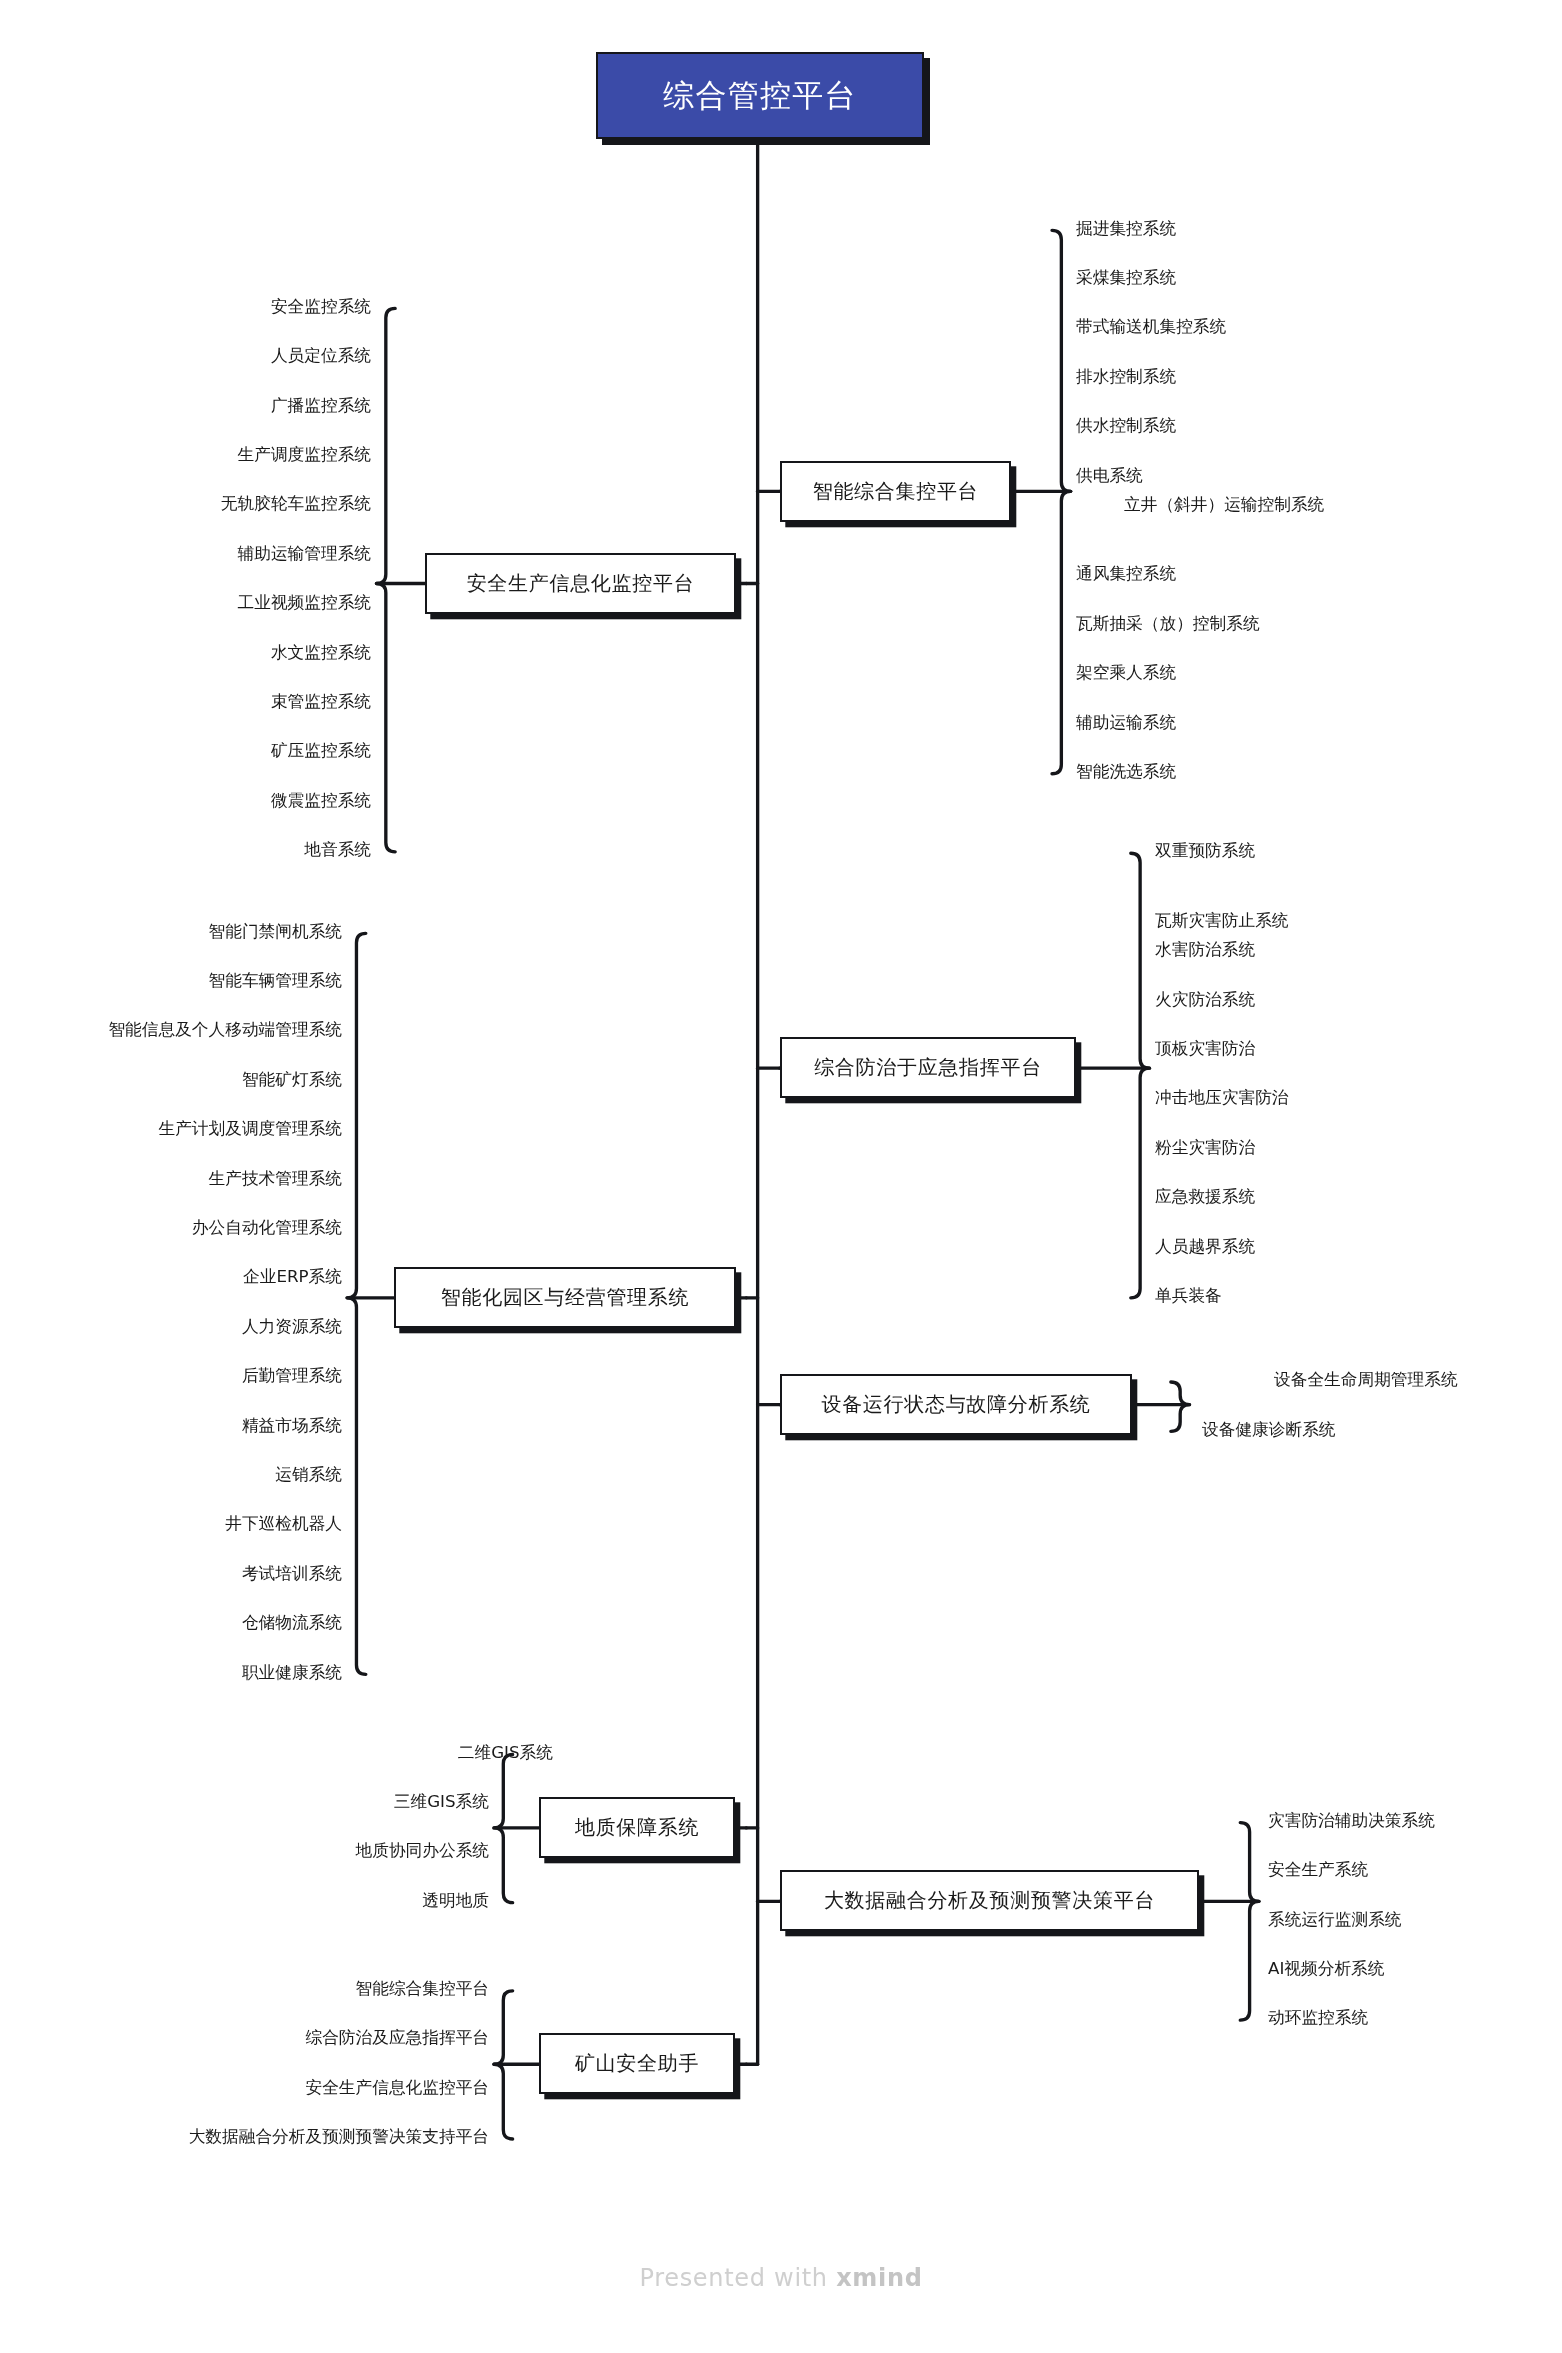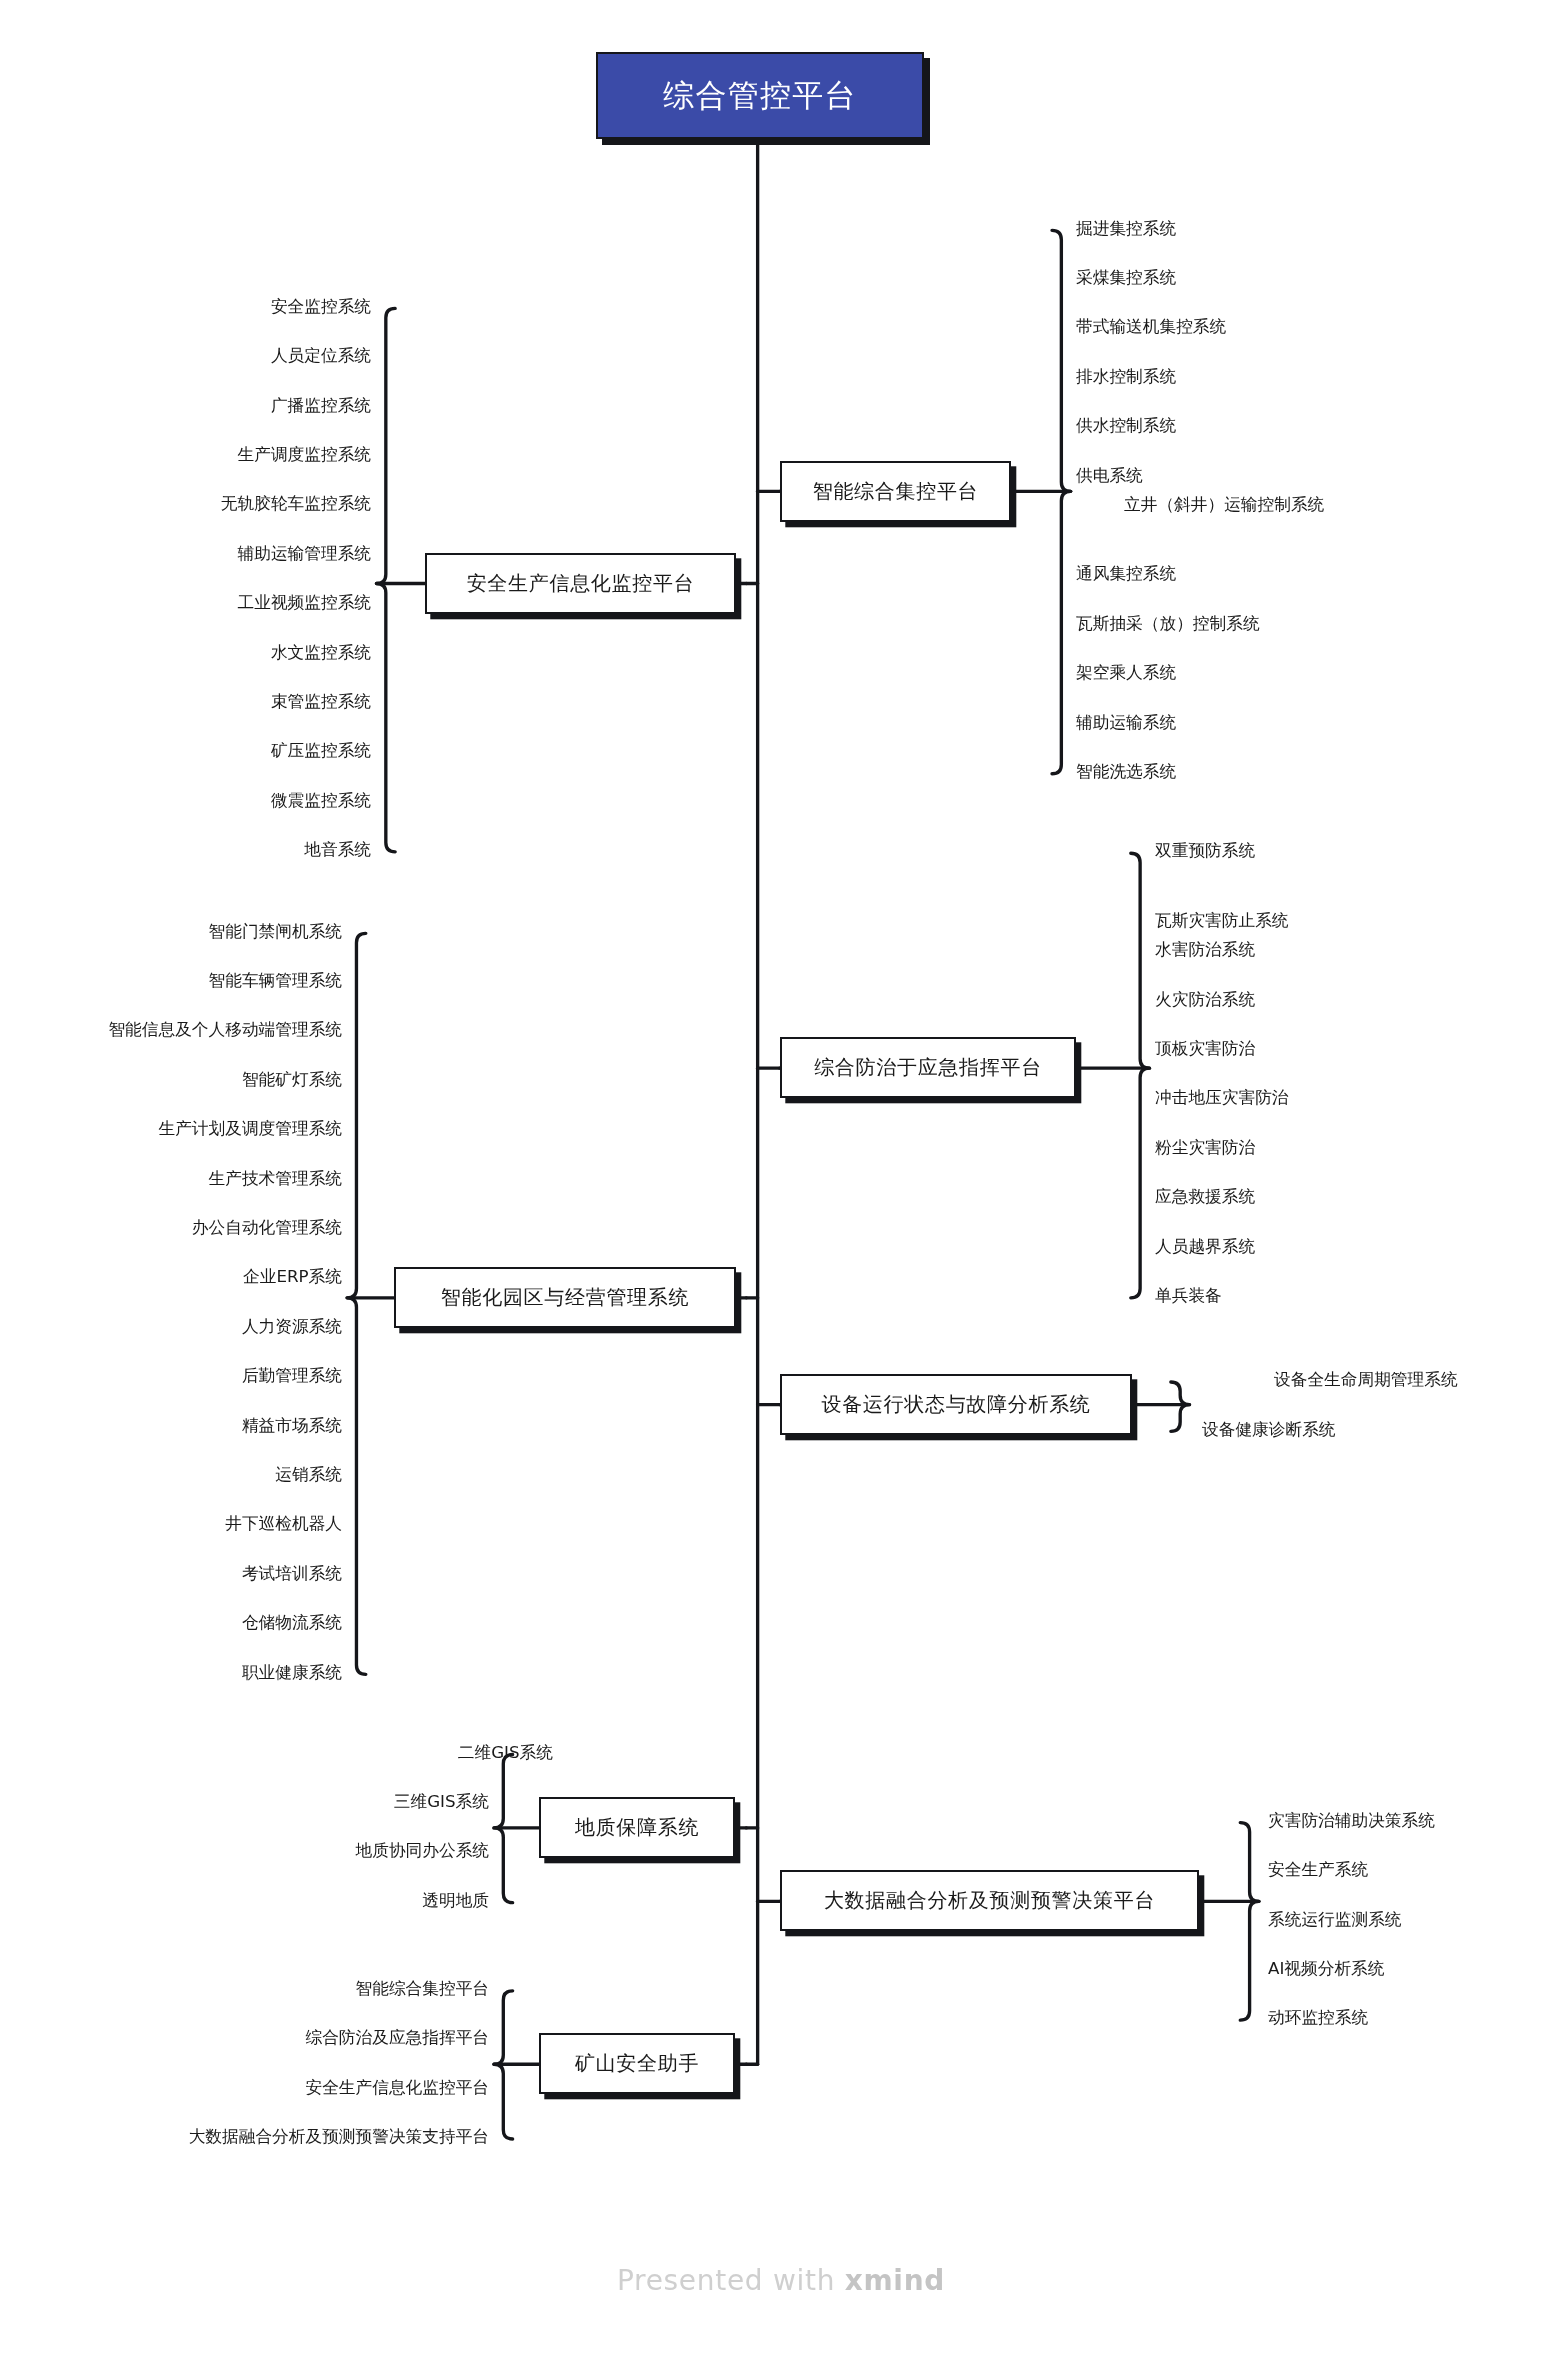--- a/index.html
+++ b/index.html
@@ -25,21 +25,21 @@
   }
   
   .leaf{
     position:absolute;white-space:nowrap;color:#1a1a1a;
     font-size:16.7px;line-height:1;
   }
   .leaf.r{text-align:left;}
   .leaf.l{text-align:right;}
   .watermark{
     position:absolute;left:0;right:0;text-align:center;
-    color:#cfcfcf;font-size:28px;letter-spacing:0.7px;
+    color:#cfcfcf;font-size:24px;letter-spacing:0.7px;
   }
   .watermark b{color:#c4c4c4;font-weight:700;}
 </style>
 </head>
 <body>
 
 <div id="canvas">
 
   <svg class="lines" viewBox="0 0 2340 3526" preserveAspectRatio="none" aria-hidden="true">
     <g id="connectors" fill="none" stroke="#15161a" stroke-width="5" stroke-linecap="round" stroke-linejoin="round">

